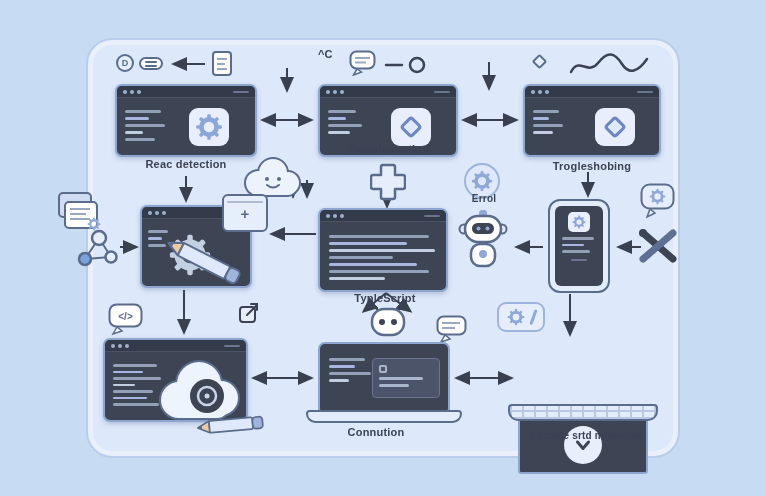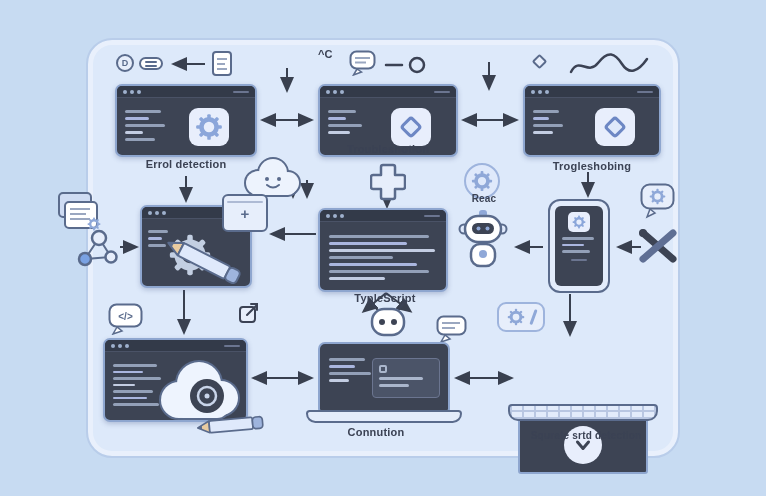--- a/index.html
+++ b/index.html
@@ -232,21 +232,21 @@
         <b class="lt" style="width:18px"></b>
         <b style="width:30px"></b>
     </div>
     <div class="tile">
       <svg width="28" height="28">
           <use href="#icon-gear"></use>
         </svg>
     </div>
   </div>
 </div>
-<div class="caption" style="left:120px;top:158px;width:132px">Errol detection</div>
+<div class="caption" style="left:120px;top:158px;width:132px">Reac detection</div>
 
 <div class="comp editor" style="left:318px;top:84px;width:140px;height:73px">
   <div class="tbar">
       <i></i>
       <i></i>
       <i></i>
       <span class="tln"></span>
     </div>
   <div class="ebody">
     <div class="lines">
@@ -293,21 +293,21 @@
 
 <svg class="comp" style="left:370px;top:162px" width="36" height="40" viewBox="0 0 36 40">
   <path d="M13 3 h10 a2 2 0 0 1 2 2 v8 h8 a2 2 0 0 1 2 2 v10 a2 2 0 0 1 -2 2 h-8 v8 a2 2 0 0 1 -2 2 h-10 a2 2 0 0 1 -2 -2 v-8 h-8 a2 2 0 0 1 -2 -2 v-10 a2 2 0 0 1 2 -2 h8 v-8 a2 2 0 0 1 2 -2 z" fill="#e7eefb" stroke="#5a6b8c" stroke-width="2.5" stroke-linejoin="round"></path>
 </svg>
 
 <div class="comp gear-badge" style="left:464px;top:163px;width:36px;height:36px">
   <svg width="22" height="22">
       <use href="#icon-gear"></use>
     </svg>
 </div>
-<div class="caption" style="left:462px;top:193px;width:44px;font-size:10px">Reac</div>
+<div class="caption" style="left:462px;top:193px;width:44px;font-size:10px">Errol</div>
 
 <svg class="comp" style="left:56px;top:190px" width="48" height="44" viewBox="0 0 48 44">
   <rect x="3" y="3" width="32" height="24" rx="4" fill="#cfdcf3" stroke="#5a6b8c" stroke-width="2"></rect>
   <rect x="9" y="12" width="32" height="26" rx="4" fill="#ffffff" stroke="#5a6b8c" stroke-width="2"></rect>
   <line x1="14" y1="19" x2="34" y2="19" stroke="#9aa7c0" stroke-width="2"></line>
   <line x1="14" y1="24" x2="30" y2="24" stroke="#9aa7c0" stroke-width="2"></line>
   <line x1="14" y1="29" x2="34" y2="29" stroke="#9aa7c0" stroke-width="2"></line>
   <g color="#8fa8d8">
       <svg x="31" y="27" width="14" height="14" viewBox="0 0 48 48">
         <use href="#icon-gear"></use>
@@ -470,17 +470,17 @@
 <div class="caption" style="left:324px;top:426px;width:104px">Connution</div>
 
 <div class="comp laptop-screen" style="left:518px;top:342px;width:130px;height:62px">
   <div class="circle-check" style="width:38px;height:38px;margin:5px auto">
     <svg width="24" height="24">
         <use href="#icon-chevron"></use>
       </svg>
   </div>
 </div>
 <div class="comp laptop-base keys" style="left:508px;top:404px;width:150px;height:17px"></div>
-<div class="caption" style="left:510px;top:430px;width:152px;font-size:10px">Squrate srtd detection</div>
+<div class="caption" style="left:510px;top:430px;width:152px;font-size:10px">Squrate srtd mpention</div>
 
 <svg class="comp" style="left:196px;top:416px;transform:rotate(-5deg)" width="70" height="18" viewBox="0 0 84 20">
     <use href="#icon-pencil"></use>
   </svg>
 
 </body></html>

